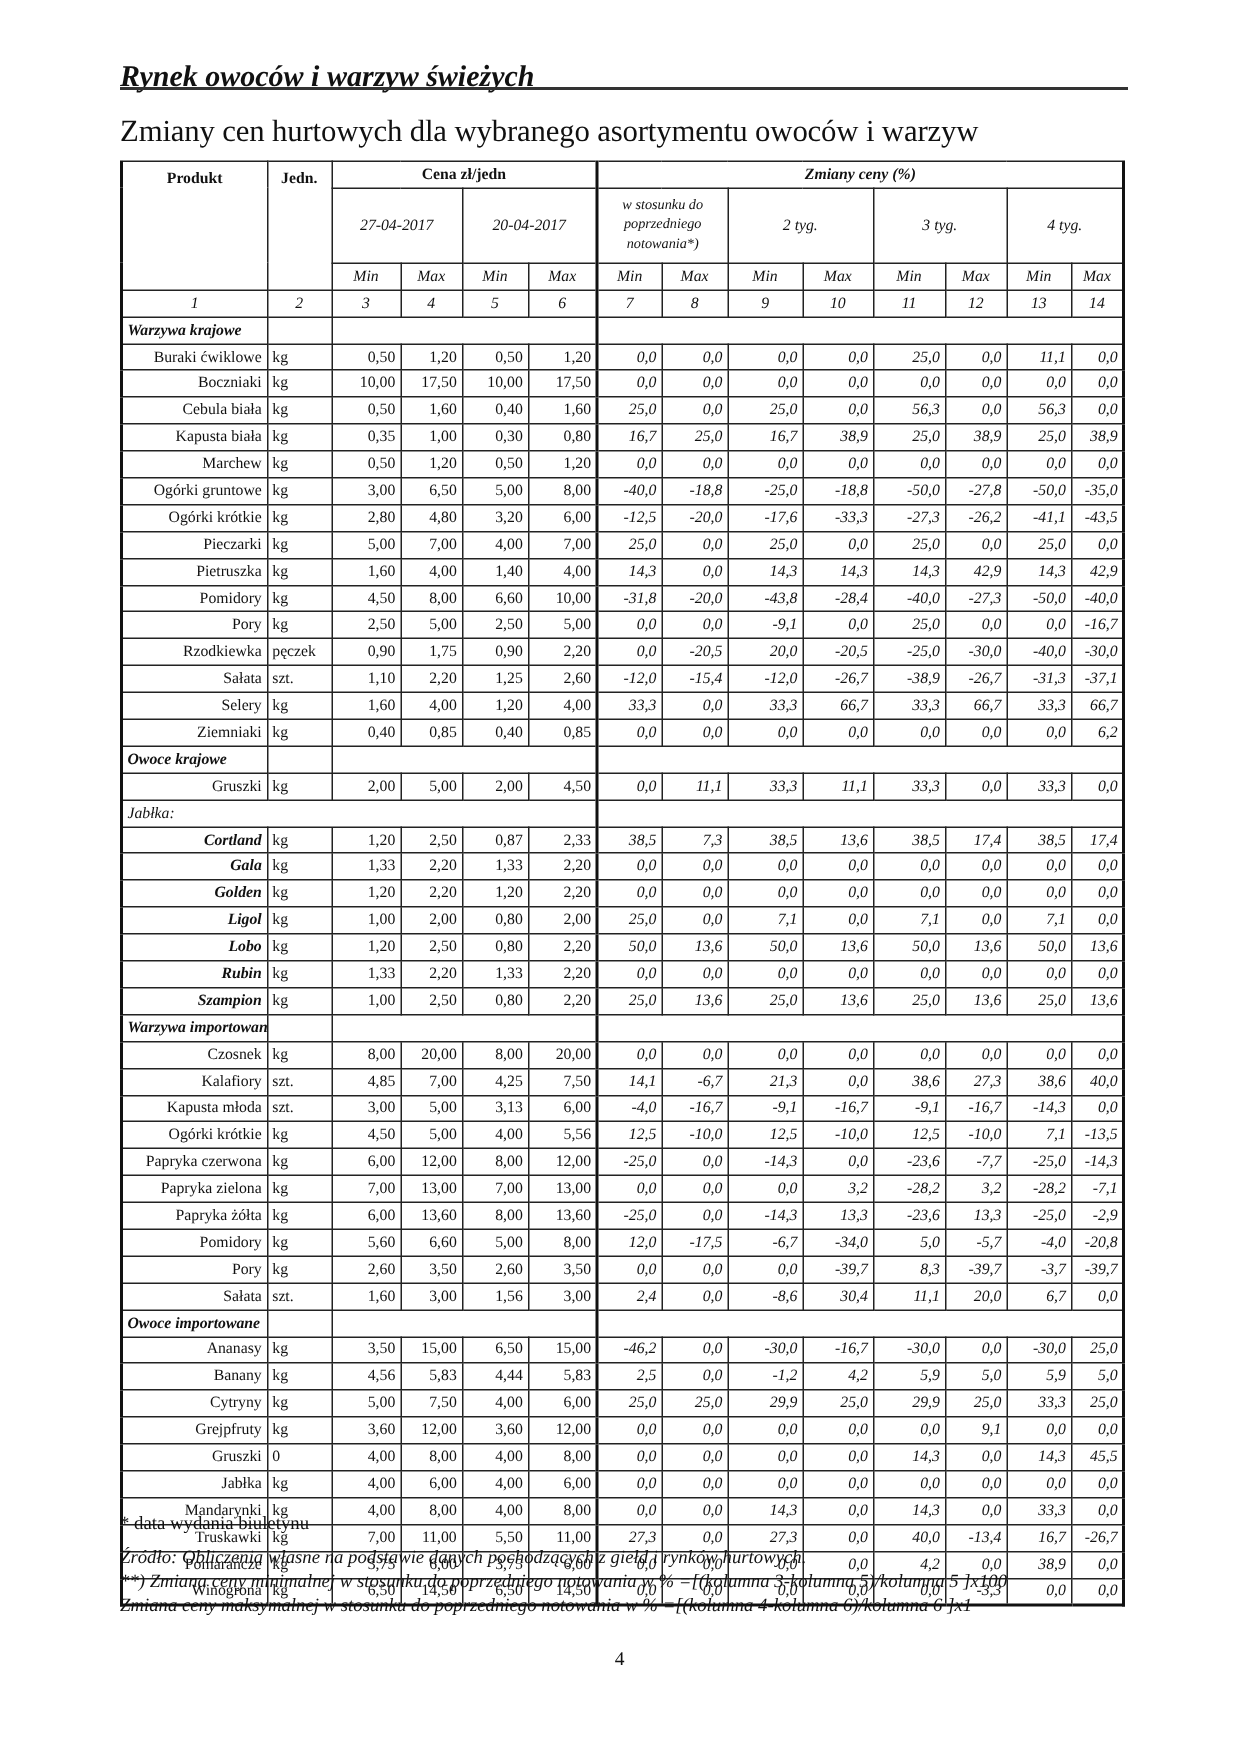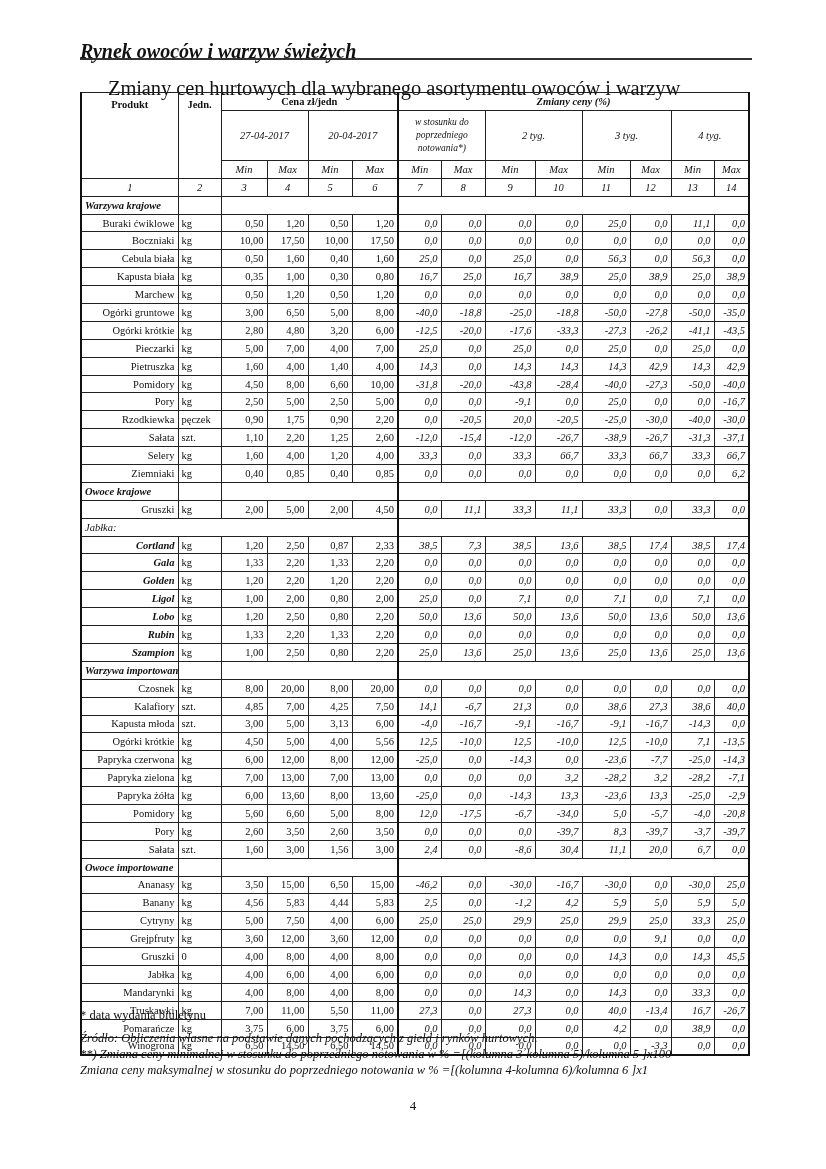--- a/index.html
+++ b/index.html
@@ -1,20 +1,20 @@
 <!DOCTYPE html>
 <html><head>
 <meta charset="utf-8">
 <style>
   html, body { margin: 0; padding: 0; background: #ffffff; }
   body { width: 826px; height: 1169px; position: relative; font-family: "Liberation Serif", serif; color: #111; overflow: hidden; }
   .header-title { position: absolute; left: 80px; top: 40px; font-size: 20px; font-weight: bold; font-style: italic; text-align: right; }
   .header-rule { position: absolute; left: 80px; top: 58px; width: 672px; height: 0; border-top: 2px solid #333; }
-  .doc-title { position: absolute; left: 80px; top: 77px; font-size: 20.5px; white-space: nowrap; letter-spacing: -0.1px; margin-left: 28px; }
-  table.prices { position: absolute; left: 80px; top: 92px; width: 668px; border-collapse: collapse; table-layout: fixed; font-size: 10.5px; }
+  .doc-title { position: absolute; left: 80px; top: 77px; font-size: 20.5px; white-space: nowrap; letter-spacing: -0.1px; }
+  table.prices { position: absolute; left: 80px; top: 107px; width: 668px; border-collapse: collapse; table-layout: fixed; font-size: 10.5px; }
   table.prices td, table.prices th { border: 1px solid #222; padding: 0 3px; height: 16.9px; line-height: 15px; overflow: hidden; white-space: nowrap; }
   table.prices th { font-weight: normal; }
   .hbold { font-weight: bold !important; font-size: 10.5px; text-align: center; }
   .hital { font-style: italic; text-align: center; }
   .notowania { font-size: 9.5px; line-height: 13px !important; white-space: normal !important; }
   td.name { text-align: right; }
   td.unit { text-align: left; padding-left: 2px; }
   td.num { text-align: right; }
   td.pct { text-align: right; font-style: italic; }
   td.sub-name { text-align: right; font-weight: bold; font-style: italic; }

